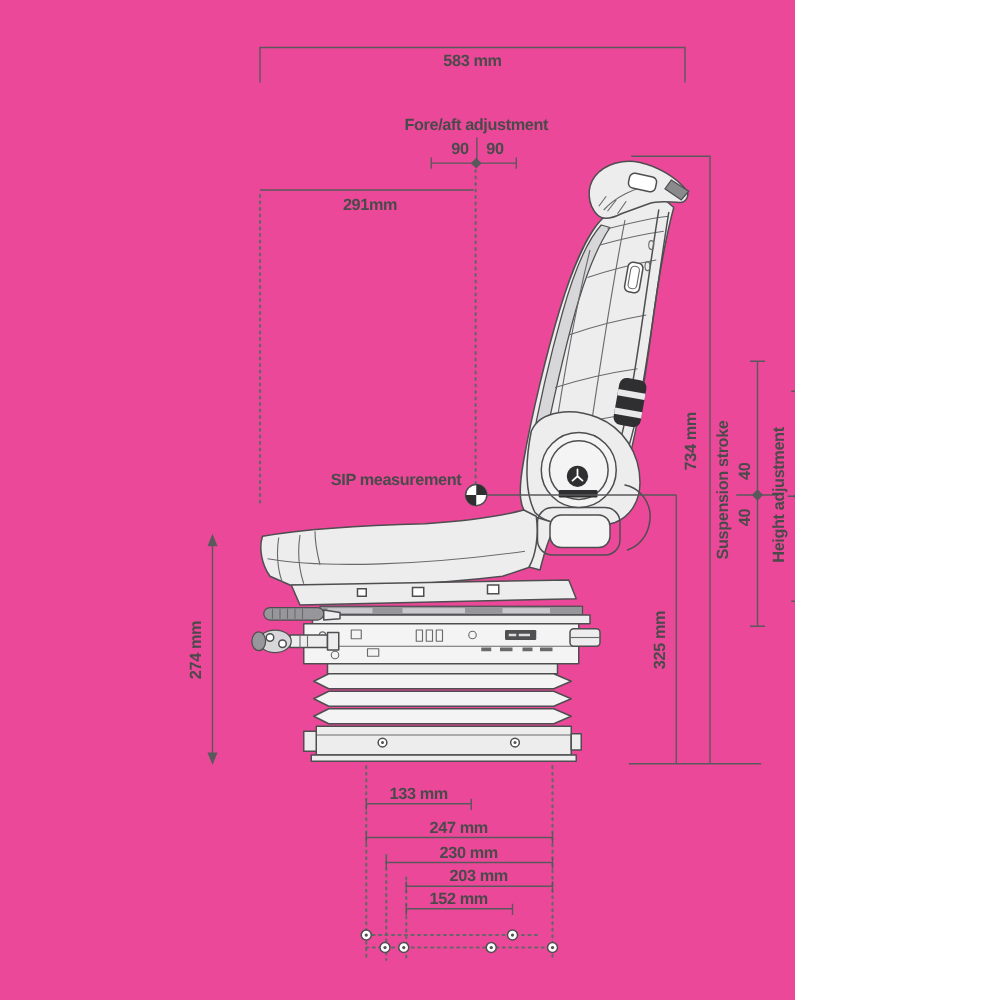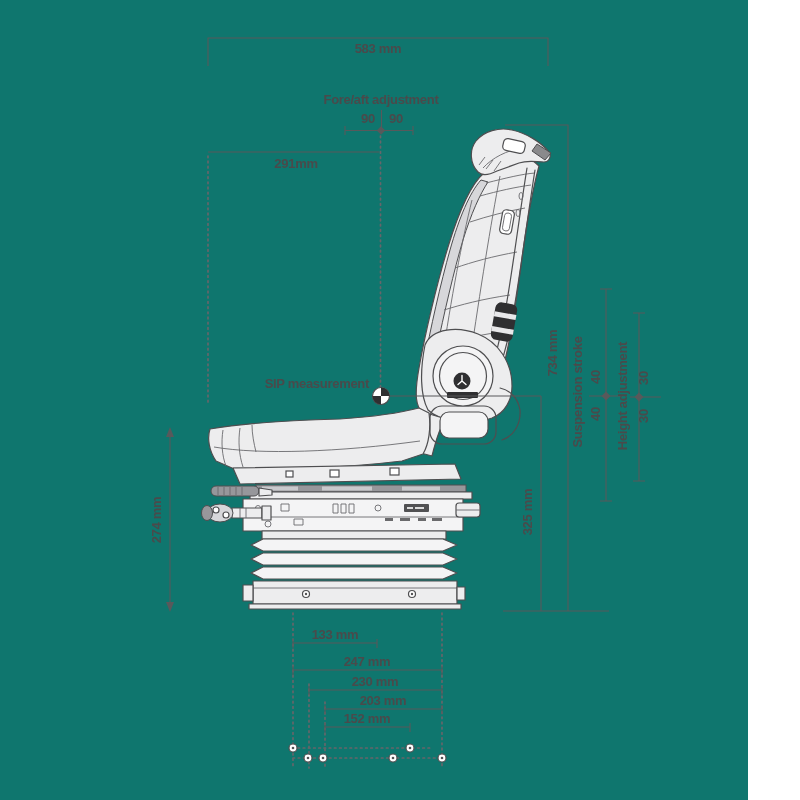--- a/index.html
+++ b/index.html
@@ -1,16 +1,16 @@
 <!DOCTYPE html>
 <html><head>
 <meta charset="utf-8">
 <style>
   html,body{margin:0;padding:0;background:#ffffff;}
-  .canvas{width:748px;height:800px;position:relative;background:#0f766e;overflow:hidden;}
+  .canvas{width:636px;height:800px;position:relative;background:#ec4899;overflow:hidden;}
   svg{display:block;}
   .s  {stroke:#4e4e50;stroke-width:1.2;fill:none;stroke-linejoin:round;stroke-linecap:round;}
   .s2 {stroke:#6a6a6d;stroke-width:.9;fill:none;stroke-linejoin:round;}
   .fl {fill:#ededee;stroke:#4e4e50;stroke-width:1.2;stroke-linejoin:round;}
   .fl2{fill:#f4f4f5;stroke:#4e4e50;stroke-width:1.2;stroke-linejoin:round;}
   .fm {fill:#d7d7da;stroke:#4e4e50;stroke-width:1;stroke-linejoin:round;}
   .fg {fill:#97979b;stroke:#4e4e50;stroke-width:1;}
   .fw {fill:#ffffff;stroke:#4e4e50;stroke-width:1.2;}
   .fd {fill:#2f2f31;stroke:none;}
   .fd2{fill:#515153;stroke:none;}

